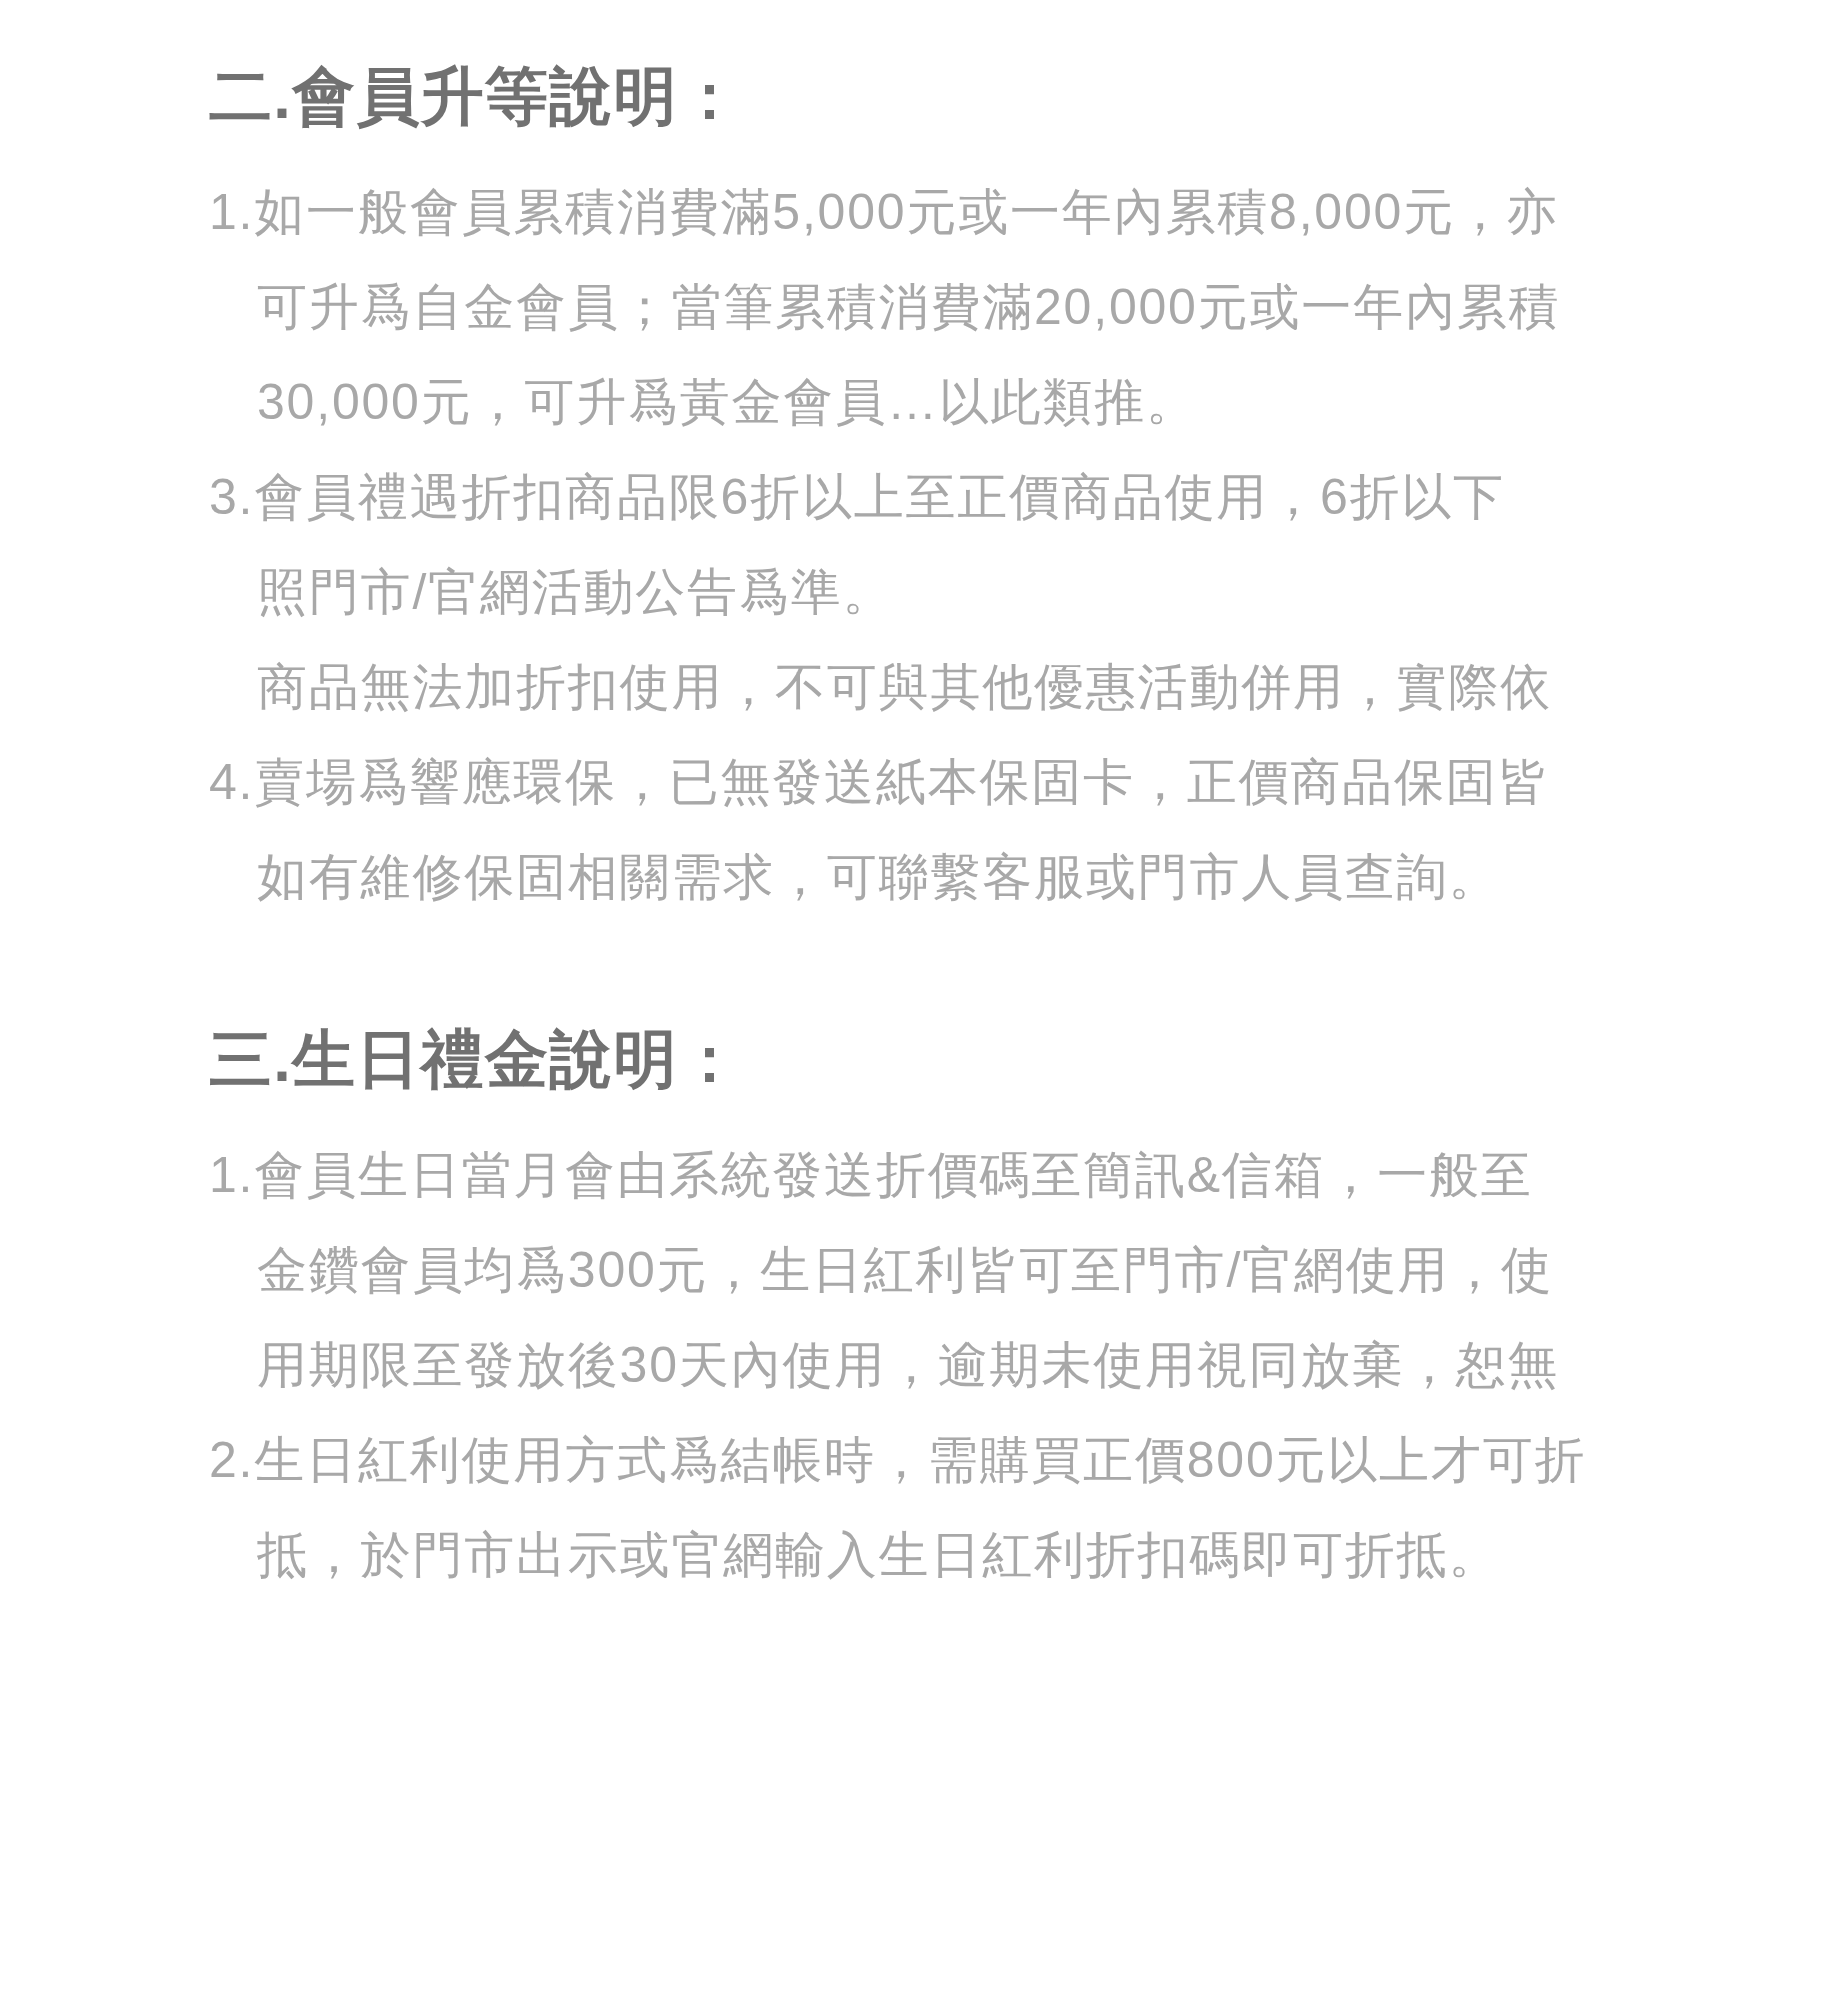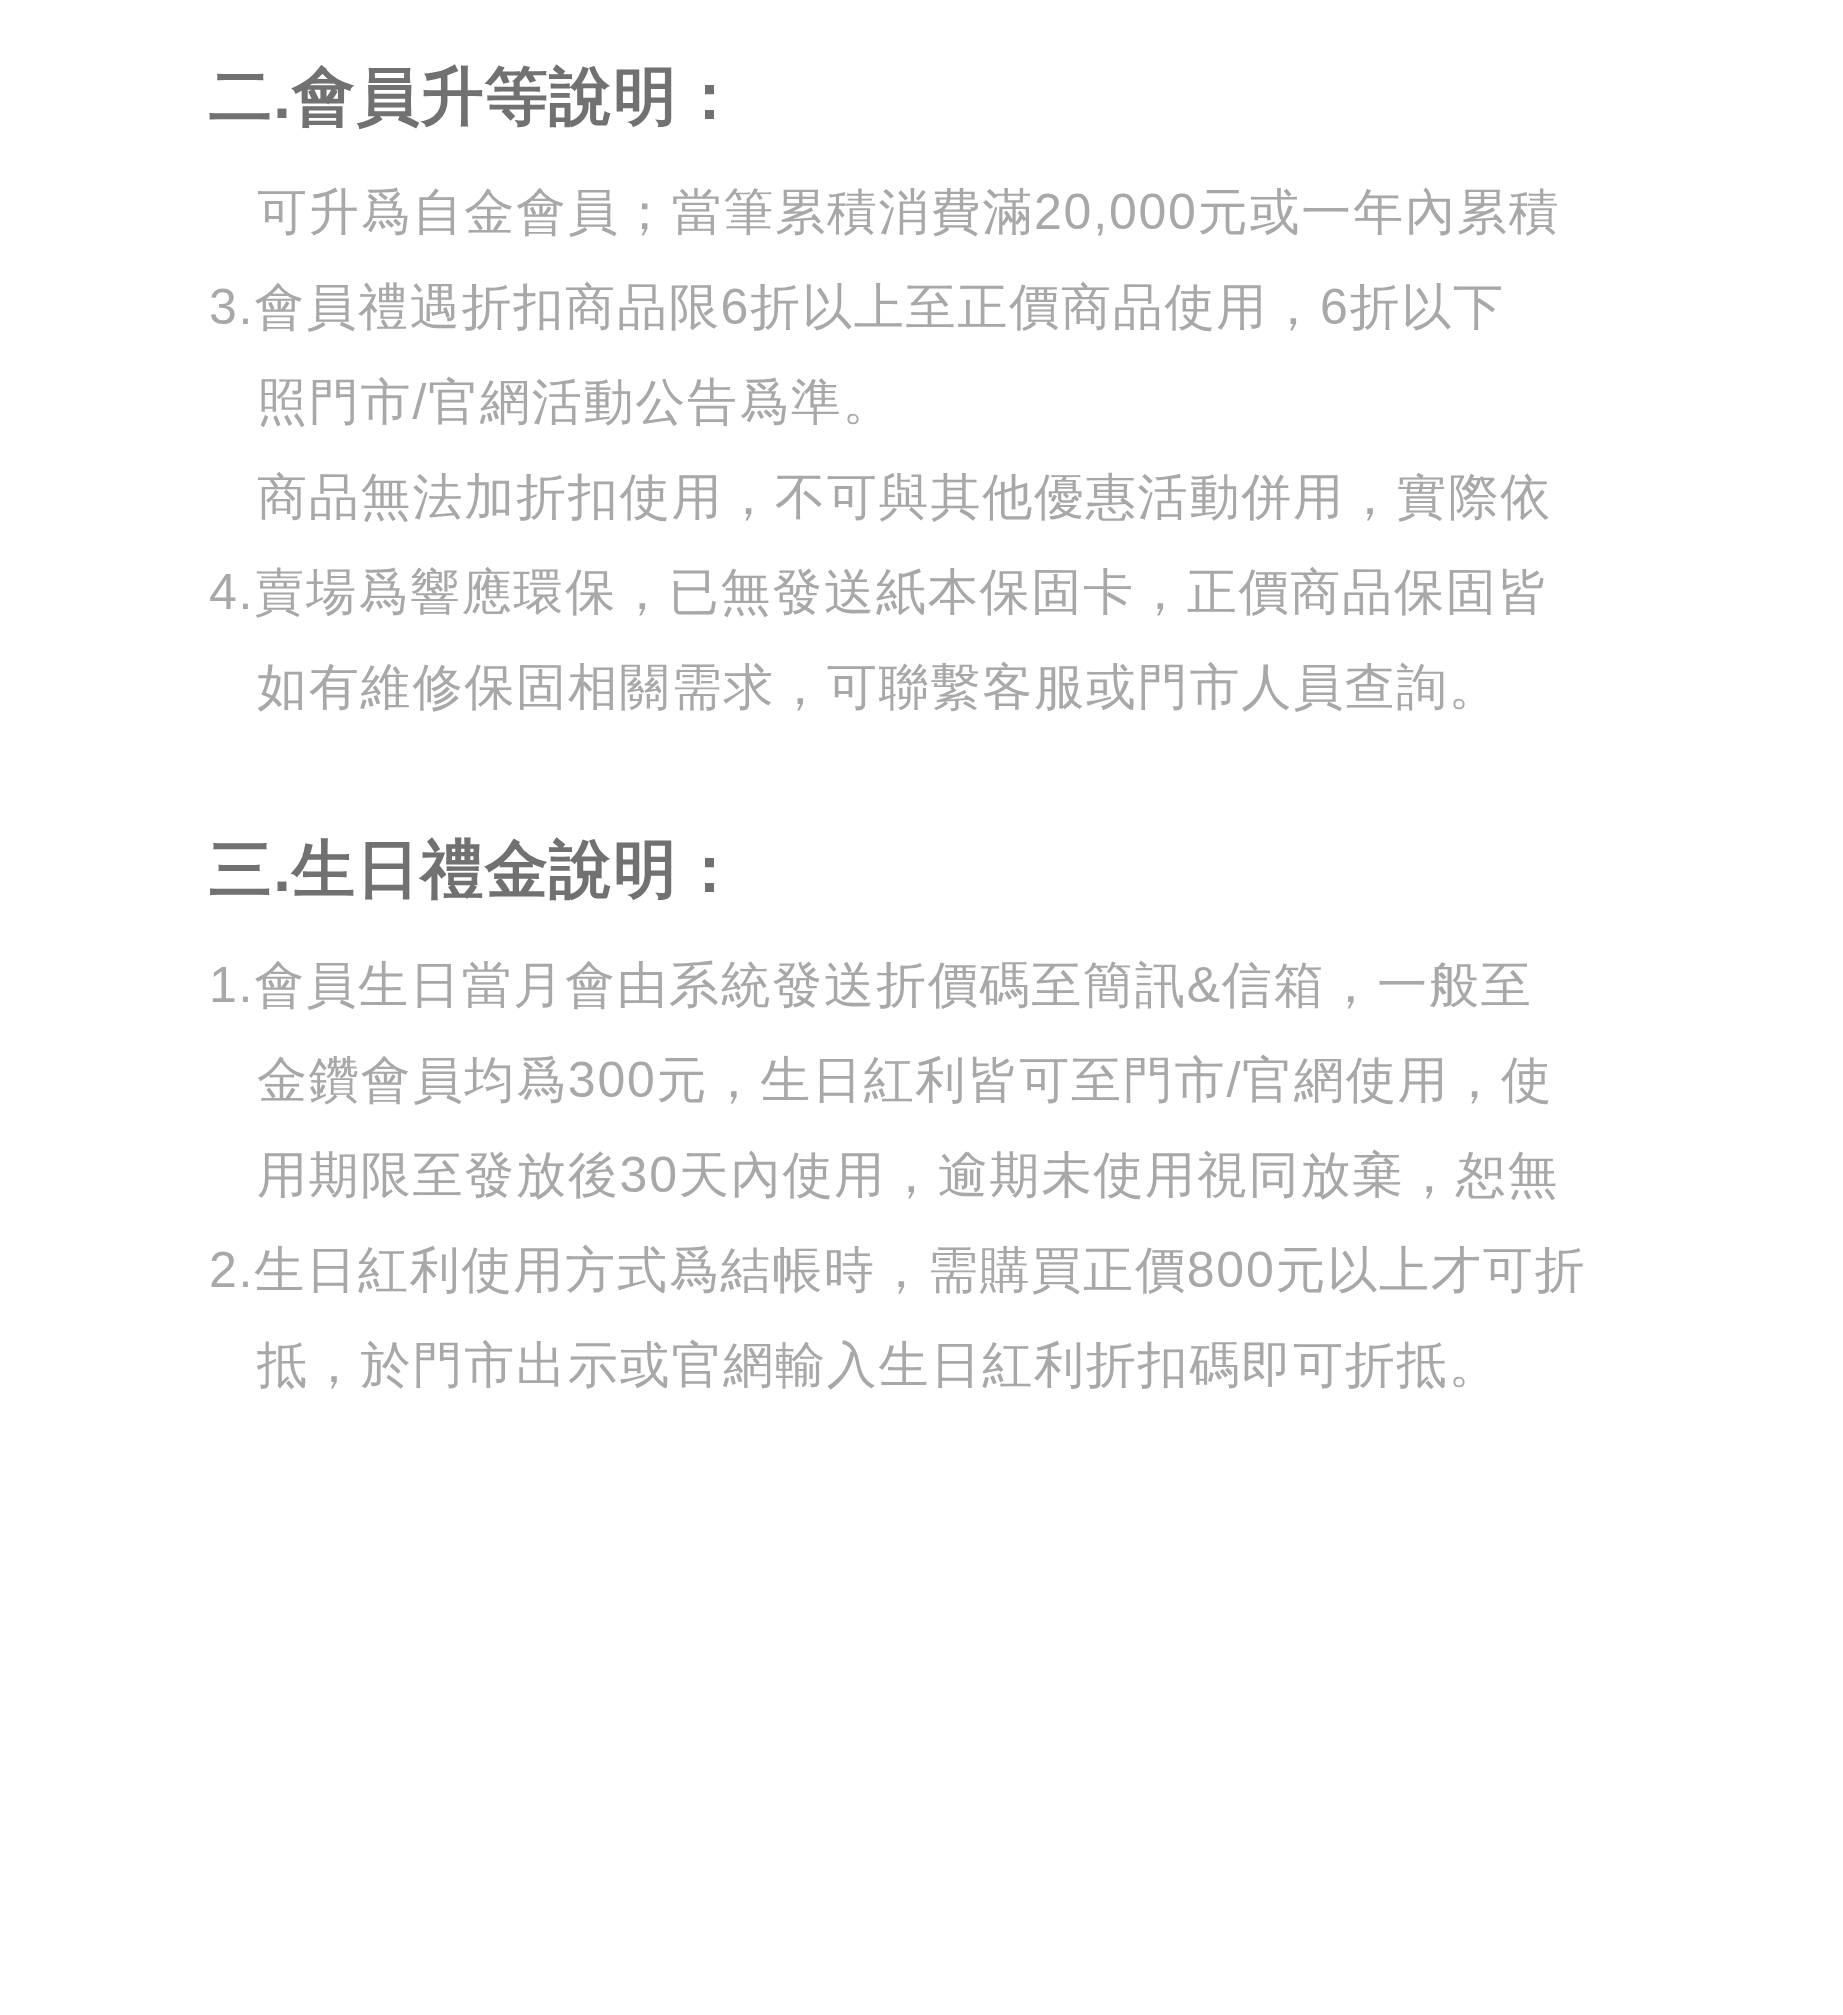--- a/index.html
+++ b/index.html
@@ -49,21 +49,23 @@
 </style>
 </head>
 <body>
 
 <main class="doc">
 
   <section class="section first">
     <h2 class="section-heading">二.會員升等說明：</h2>
     <div class="list">
       <div class="list-item">
+        <div class="text-line">1.如一般會員累積消費滿5,000元或一年內累積8,000元，亦</div>
         <div class="text-line wrap">可升爲自金會員；當筆累積消費滿20,000元或一年內累積</div>
+        <div class="text-line wrap">30,000元，可升爲黃金會員…以此類推。</div>
       </div>
       <div class="list-item">
         <div class="text-line">3.會員禮遇折扣商品限6折以上至正價商品使用，6折以下</div>
         <div class="text-line wrap">照門市/官網活動公告爲準。</div>
         <div class="text-line wrap">商品無法加折扣使用，不可與其他優惠活動併用，實際依</div>
       </div>
       <div class="list-item">
         <div class="text-line">4.賣場爲響應環保，已無發送紙本保固卡，正價商品保固皆</div>
         <div class="text-line wrap">如有維修保固相關需求，可聯繫客服或門市人員查詢。</div>
       </div>

